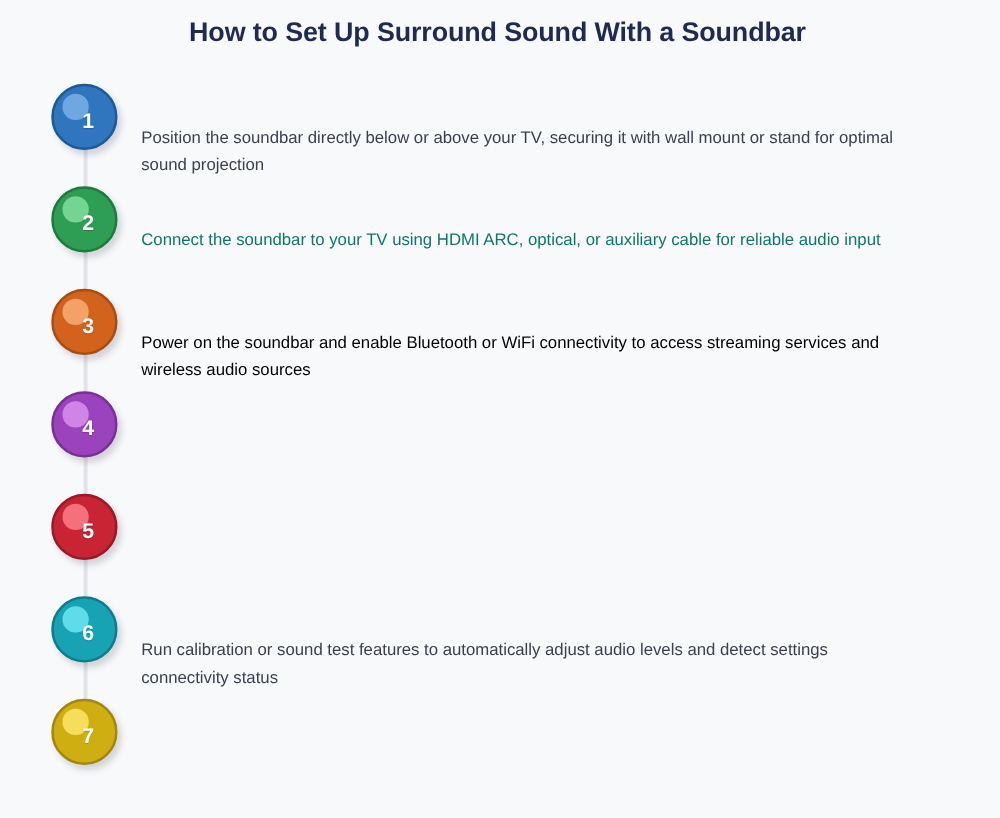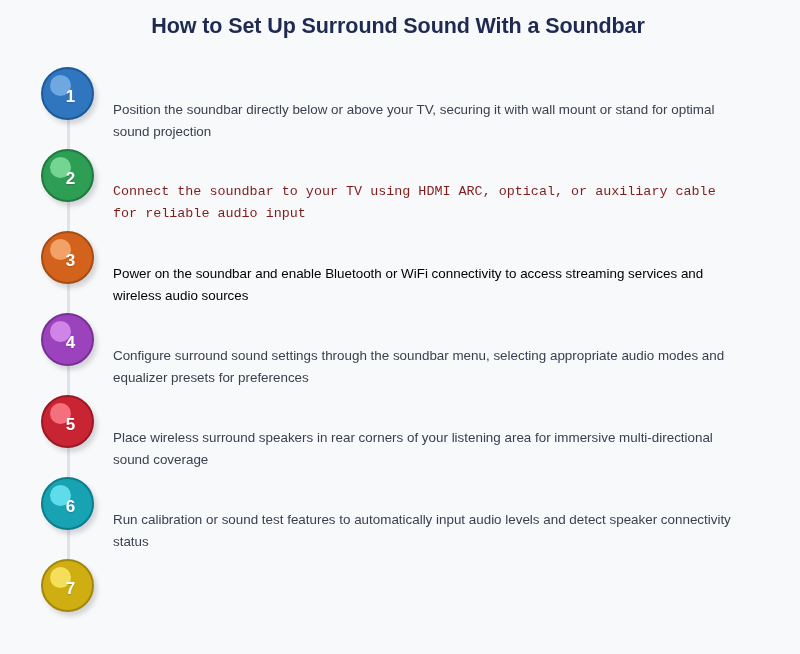--- a/index.html
+++ b/index.html
@@ -142,61 +142,59 @@
       <div class="step-text" style="color: rgb(58, 64, 80);">Position the soundbar directly below or above your TV, securing it with wall mount or stand for optimal sound projection</div>
     </div>
 
     <div class="step">
       <div class="badge-wrap">
         <div class="badge" style="background: rgb(45, 158, 84); border-color: rgb(31, 122, 63);">
           <div class="badge-highlight" style="background: rgb(116, 212, 146);"></div>
         </div>
         <div class="badge-num">2</div>
       </div>
-      <div class="step-text" style="color: #7f1d1d; font-family: Liberation Mono, monospace;">Connect the soundbar to your TV using HDMI ARC, optical, or auxiliary cable for reliable audio input</div>
+      <div class="step-text" style="color: #0f766e;">Connect the soundbar to your TV using HDMI ARC, optical, or auxiliary cable for reliable audio input</div>
     </div>
 
     <div class="step">
       <div class="badge-wrap">
         <div class="badge" style="background: rgb(211, 99, 28); border-color: rgb(168, 76, 18);">
           <div class="badge-highlight" style="background: rgb(242, 162, 103);"></div>
         </div>
         <div class="badge-num">3</div>
       </div>
       <div class="step-text" style="color: #000000;">Power on the soundbar and enable Bluetooth or WiFi connectivity to access streaming services and wireless audio sources</div>
     </div>
 
     <div class="step">
       <div class="badge-wrap">
         <div class="badge" style="background: rgb(155, 67, 189); border-color: rgb(122, 47, 151);">
           <div class="badge-highlight" style="background: rgb(207, 132, 230);"></div>
         </div>
         <div class="badge-num">4</div>
       </div>
-      <div class="step-text" style="color: rgb(58, 64, 80);">Configure surround sound settings through the soundbar menu, selecting appropriate audio modes and equalizer presets for preferences</div>
     </div>
 
     <div class="step">
       <div class="badge-wrap">
         <div class="badge" style="background: rgb(201, 36, 51); border-color: rgb(156, 24, 37);">
           <div class="badge-highlight" style="background: rgb(244, 112, 124);"></div>
         </div>
         <div class="badge-num">5</div>
       </div>
-      <div class="step-text" style="color: rgb(58, 64, 80);">Place wireless surround speakers in rear corners of your listening area for immersive multi-directional sound coverage</div>
     </div>
 
     <div class="step">
       <div class="badge-wrap">
         <div class="badge" style="background: rgb(23, 163, 179); border-color: rgb(14, 125, 138);">
           <div class="badge-highlight" style="background: rgb(95, 220, 234);"></div>
         </div>
         <div class="badge-num">6</div>
       </div>
-      <div class="step-text" style="color: rgb(58, 64, 80);">Run calibration or sound test features to automatically input audio levels and detect speaker connectivity status</div>
+      <div class="step-text" style="color: rgb(58, 64, 80);">Run calibration or sound test features to automatically adjust audio levels and detect settings connectivity status</div>
     </div>
 
     <div class="step">
       <div class="badge-wrap">
         <div class="badge" style="background: rgb(207, 174, 18); border-color: rgb(163, 135, 10);">
           <div class="badge-highlight" style="background: rgb(245, 222, 92);"></div>
         </div>
         <div class="badge-num">7</div>
       </div>
     </div>

